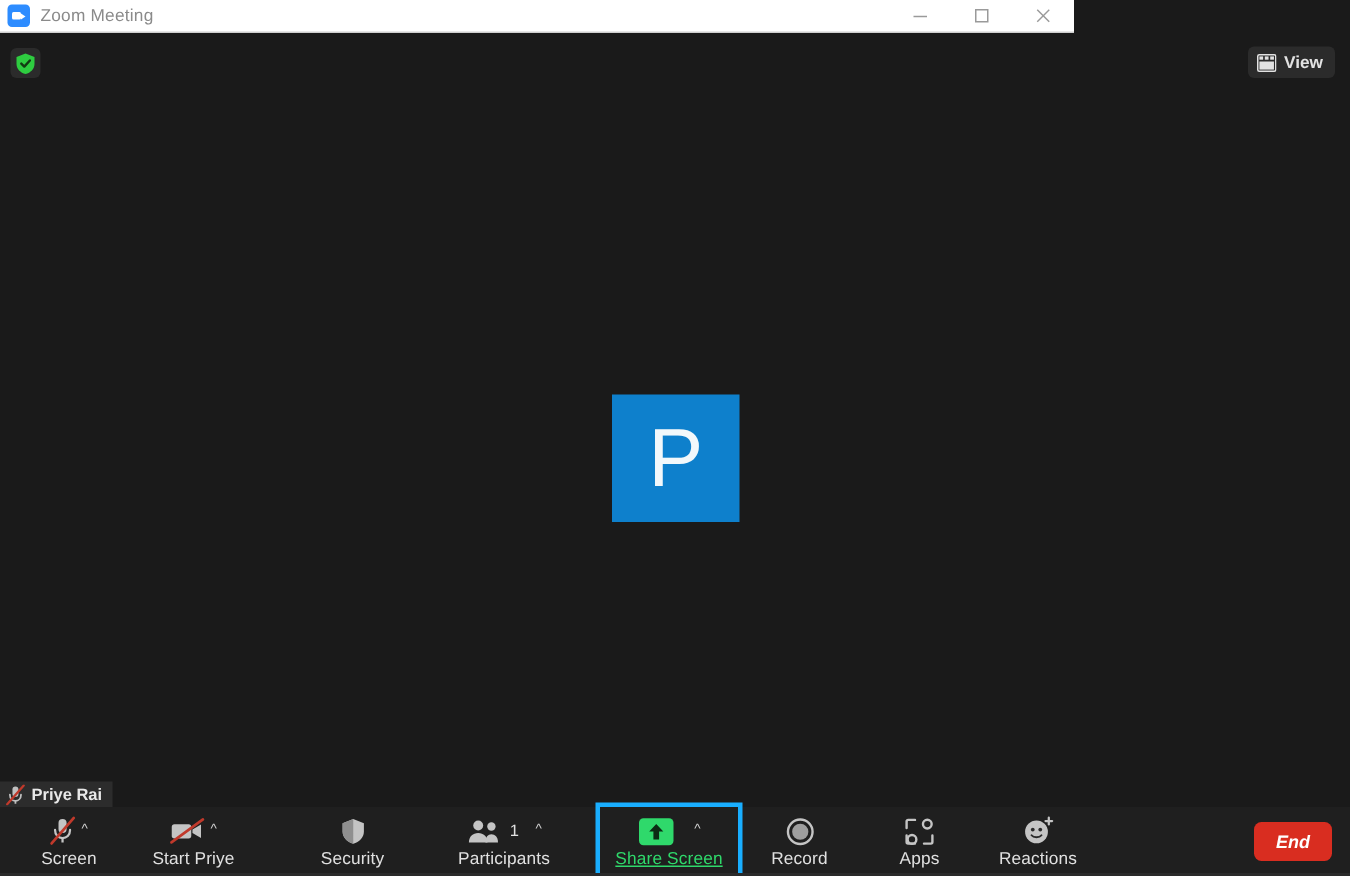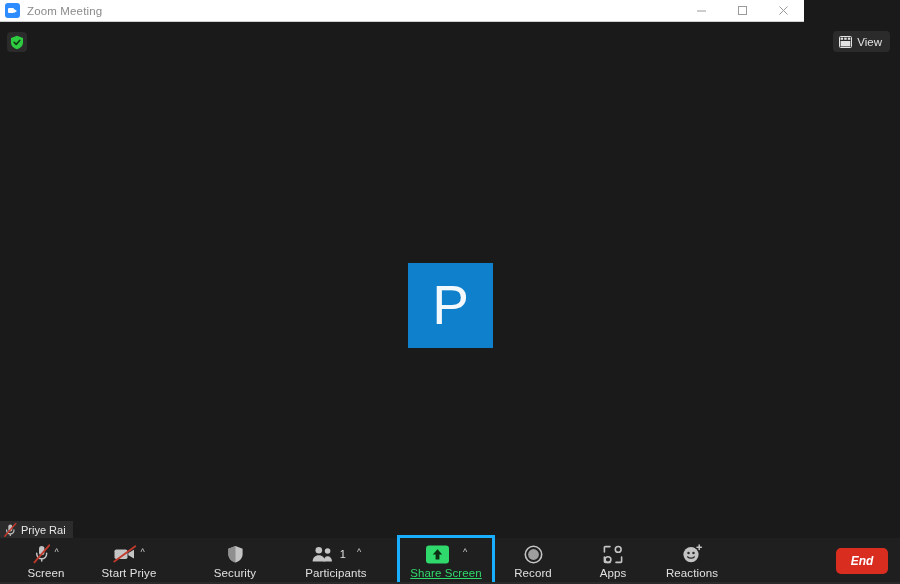--- a/index.html
+++ b/index.html
@@ -13,21 +13,21 @@
   .app-window {
     position: relative;
     width: 900px; height: 584px;
     background: #1a1a1a;
     overflow: hidden;
   }
 
   
   .titlebar {
     position: absolute; top: 0; left: 0;
-    width: 804px; height: 22px;
+    width: 716px; height: 22px;
     background: #ffffff;
     border-bottom: 1px solid #cfcfcf;
     display: flex;
     align-items: center;
   }
   .tb-logo {
     width: 15px; height: 15px;
     margin-left: 5px;
     background: #2d8cff;
     border-radius: 3px;
@@ -94,20 +94,21 @@
     position: absolute;
     right: 10px; top: 9px;
     height: 21px;
     padding: 0 8px 0 6px;
     border-radius: 4px;
     background: #2b2b2b;
     display: flex;
     align-items: center;
     gap: 5px;
     cursor: pointer;
+    font-weight: bold;
   }
   .view-label {
     font-size: 11.5px;
     color: #e2e2e2;
   }
 
   .avatar-tile {
     position: absolute;
     left: 408px; top: 241px;
     width: 85px; height: 85px;
@@ -126,20 +127,21 @@
 
   .self-name-chip {
     position: absolute;
     left: 0px; top: 499px;
     height: 18px;
     padding: 0 7px 0 4px;
     background: #2c2c2c;
     display: flex;
     align-items: center;
     gap: 4px;
+    font-weight: bold;
   }
   .self-name-text {
     font-size: 11px;
     color: #e8e8e8;
     white-space: nowrap;
   }
 
   
   .toolbar {
     position: absolute;

